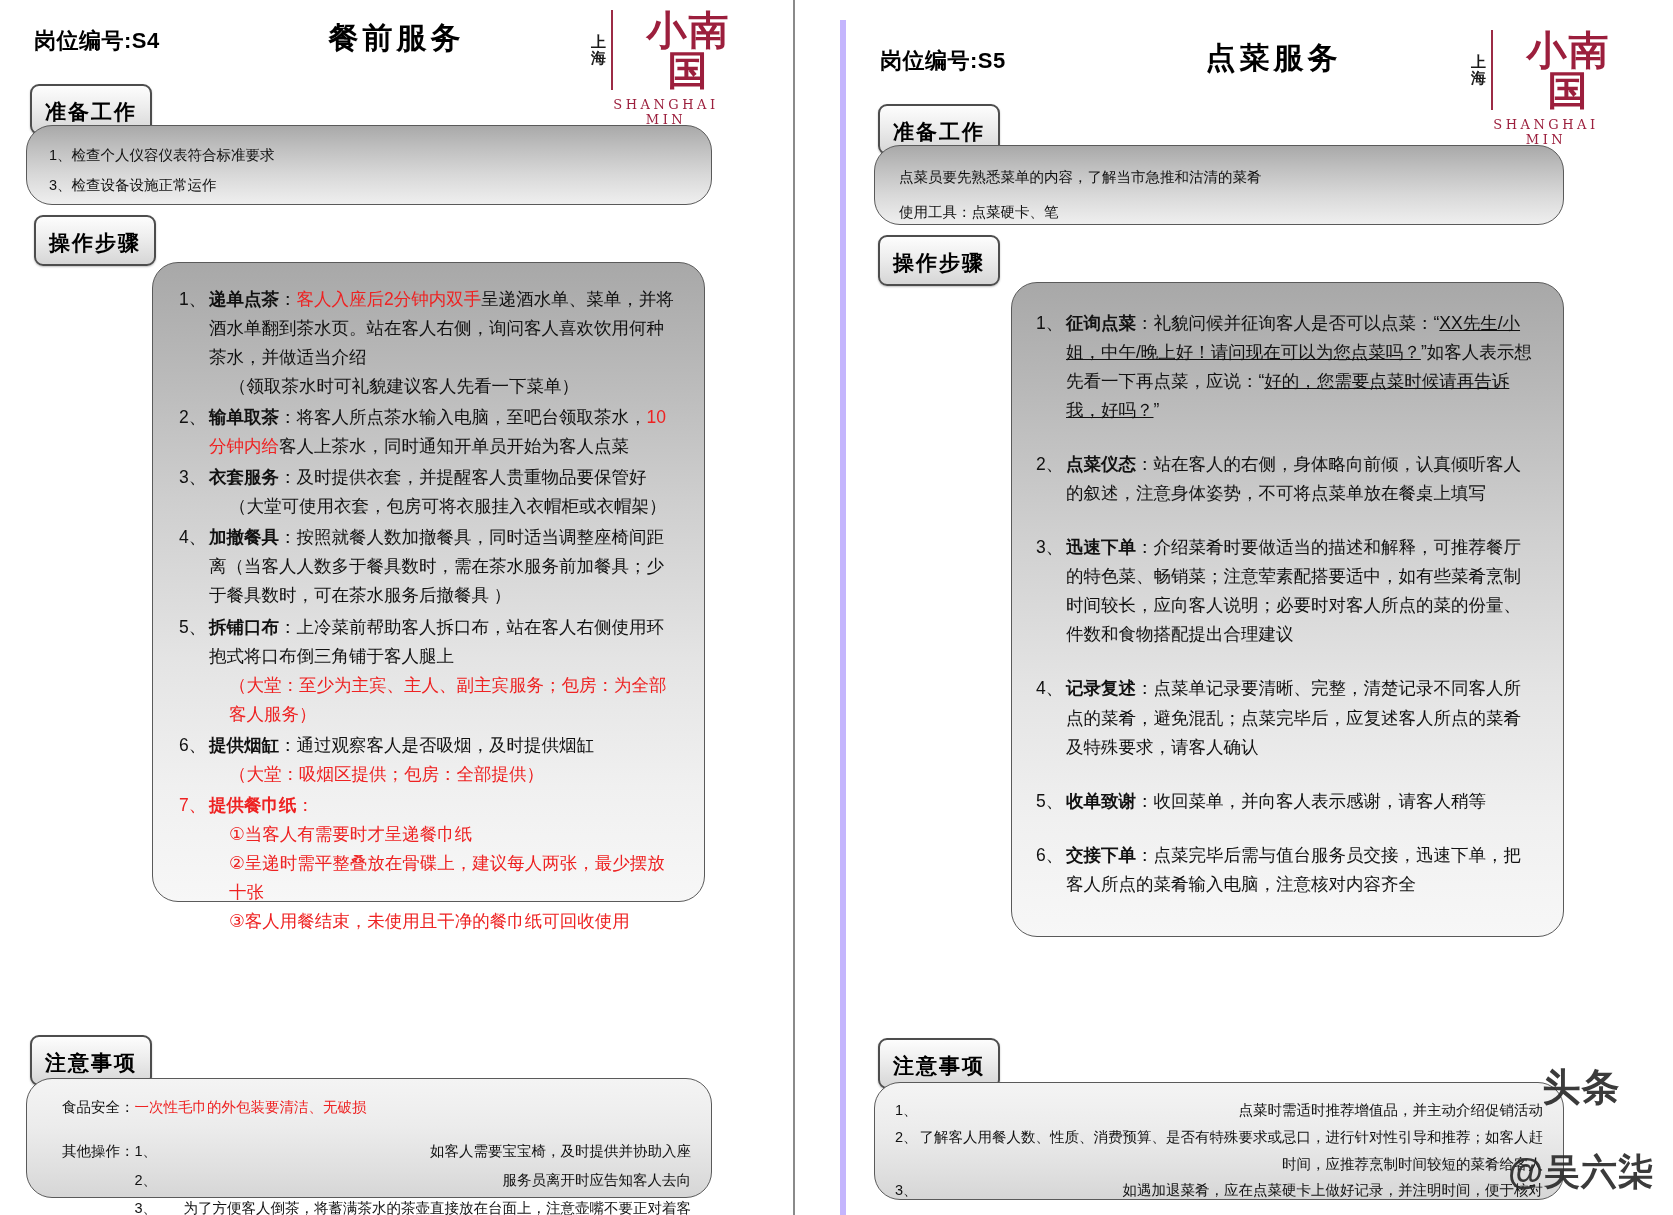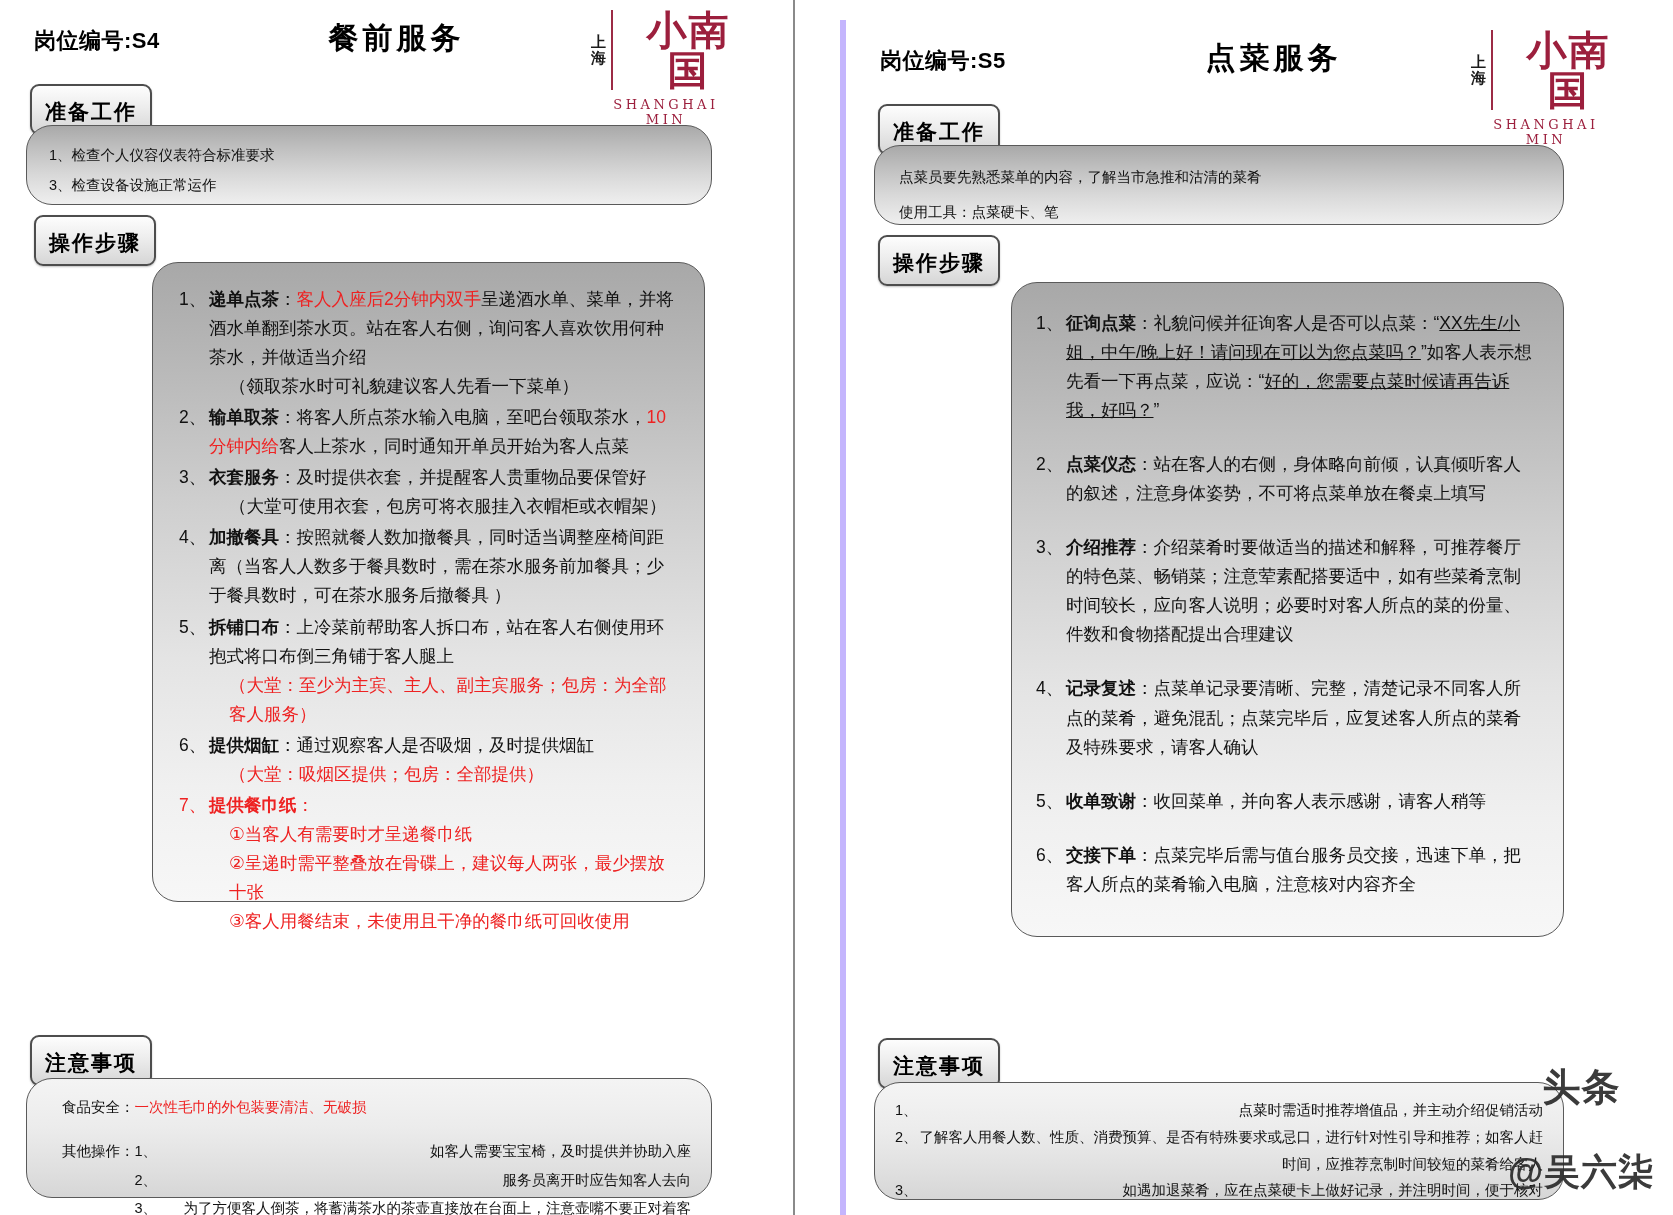--- a/index.html
+++ b/index.html
@@ -340,21 +340,21 @@
         <span class="step-body"><b>征询点菜</b><span>：</span><span>礼貌问候并征询客人是否可以点菜：</span><span>“</span><span class="u">XX先生/小姐，中午/晚上好！请问现在可以为您点菜吗？</span><span>”</span><span>如客人表示想先看一下再点菜，应说：</span><span>“</span><span class="u">好的，您需要点菜时候请再告诉我，好吗？</span><span>”</span></span>
       </li>
 
       <li class="step">
         <span class="step-num">2、</span>
         <span class="step-body"><b>点菜仪态</b><span>：</span><span>站在客人的右侧，身体略向前倾，认真倾听客人的叙述，注意身体姿势，不可将点菜单放在餐桌上填写</span></span>
       </li>
 
       <li class="step">
         <span class="step-num">3、</span>
-        <span class="step-body"><b>介绍推荐</b><span>：</span><span>介绍菜肴时要做适当的描述和解释，可推荐餐厅的特色菜、畅销菜；注意荤素配搭要适中，如有些菜肴烹制时间较长，应向客人说明；必要时对客人所点的菜的份量、件数和食物搭配提出合理建议</span></span>
+        <span class="step-body"><b>迅速下单</b><span>：</span><span>介绍菜肴时要做适当的描述和解释，可推荐餐厅的特色菜、畅销菜；注意荤素配搭要适中，如有些菜肴烹制时间较长，应向客人说明；必要时对客人所点的菜的份量、件数和食物搭配提出合理建议</span></span>
       </li>
 
       <li class="step">
         <span class="step-num">4、</span>
         <span class="step-body"><b>记录复述</b><span>：</span><span>点菜单记录要清晰、完整，清楚记录不同客人所点的菜肴，避免混乱；点菜完毕后，应复述客人所点的菜肴及特殊要求，请客人确认</span></span>
       </li>
 
       <li class="step">
         <span class="step-num">5、</span>
         <span class="step-body"><b>收单致谢</b><span>：</span><span>收回菜单，并向客人表示感谢，请客人稍等</span></span>

